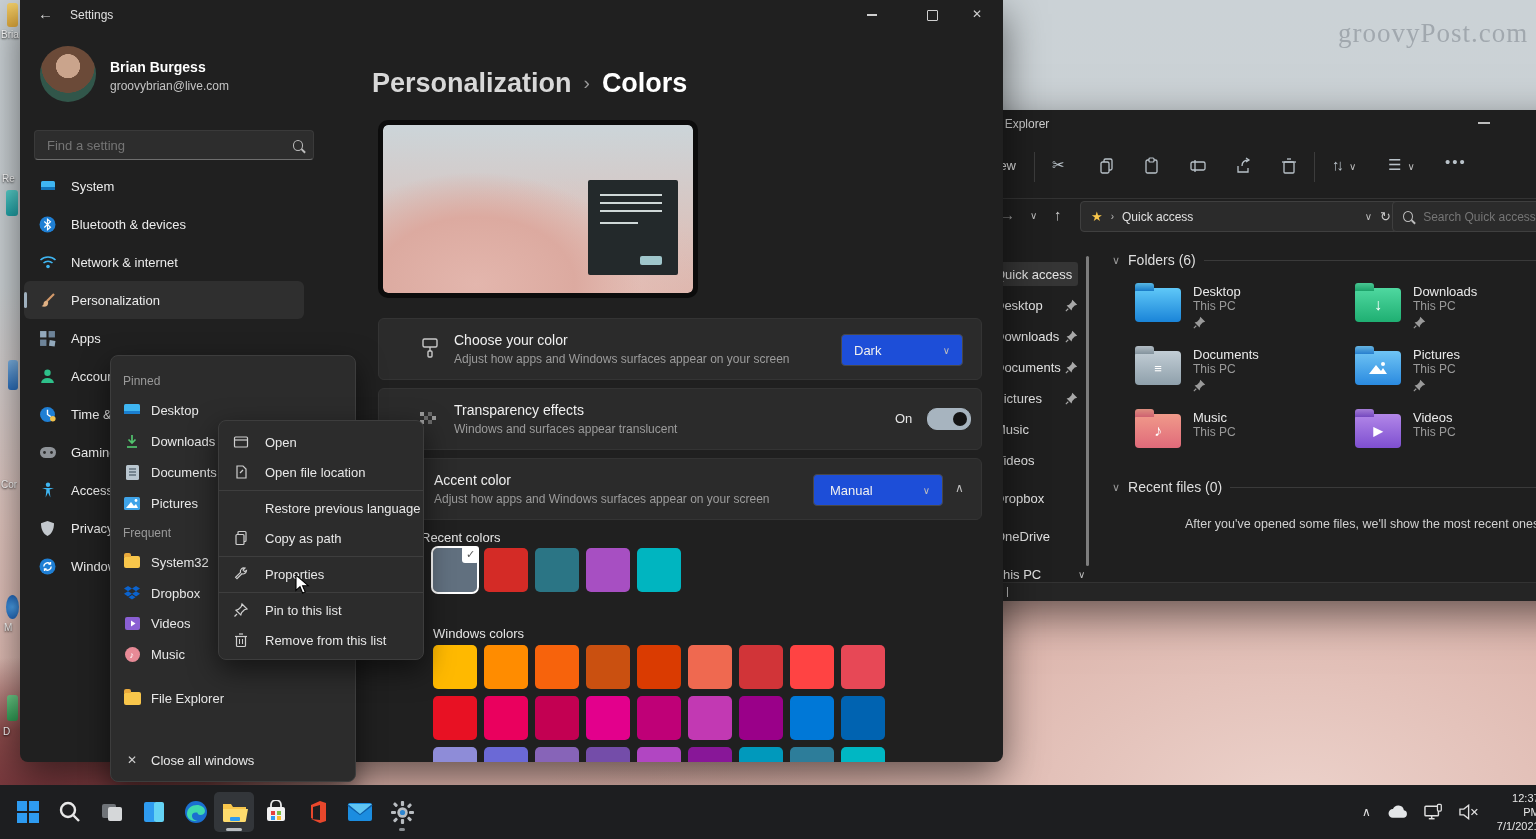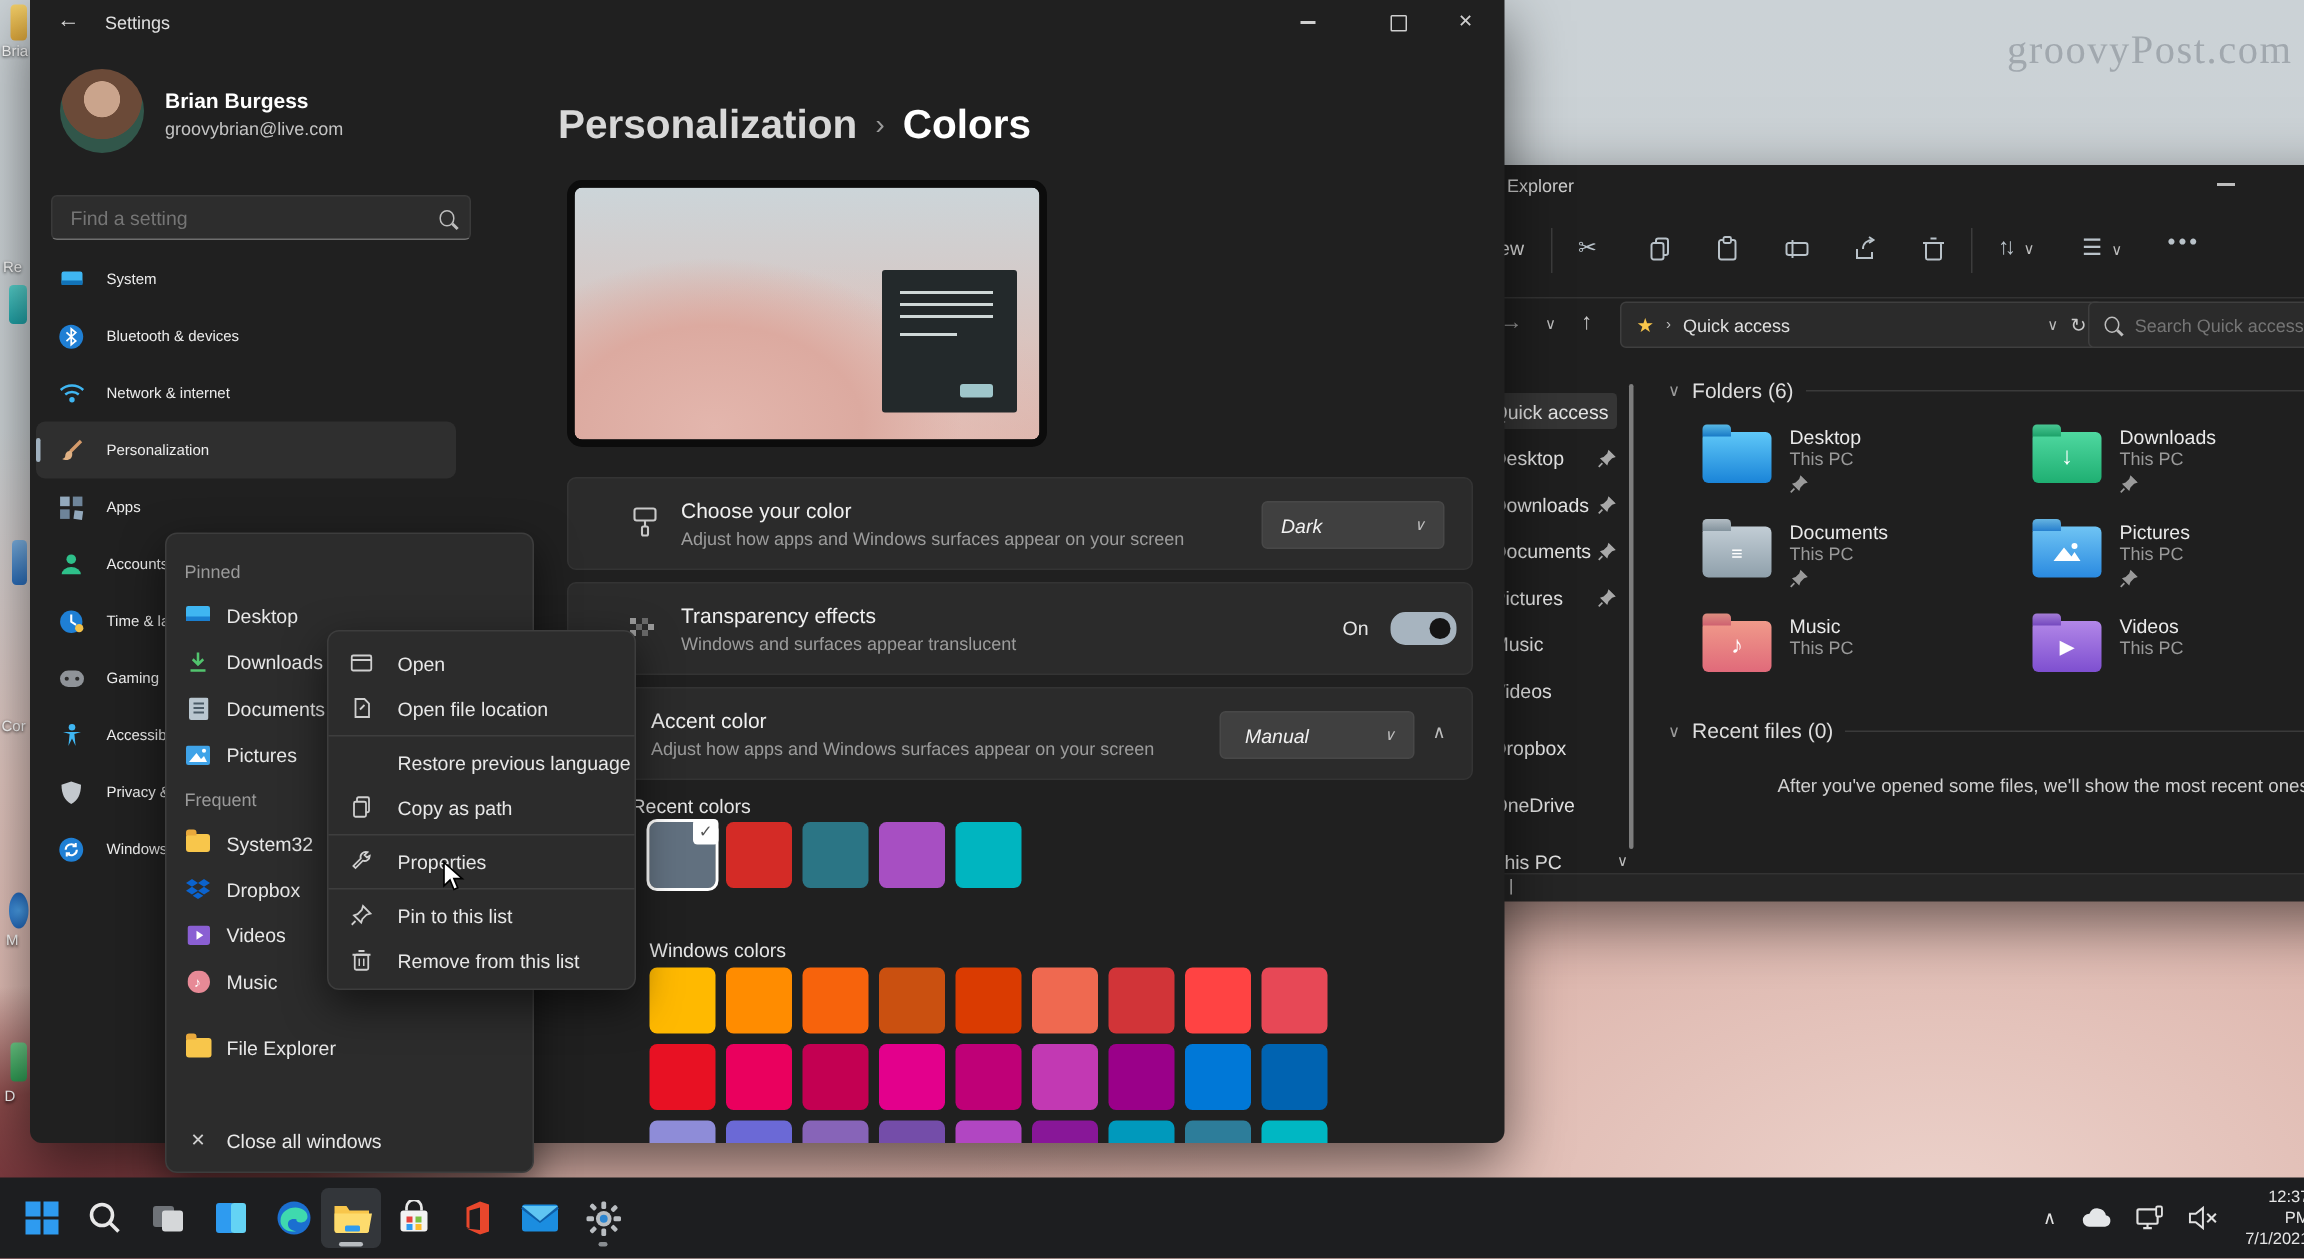--- a/index.html
+++ b/index.html
@@ -45,31 +45,31 @@
   .f-videos{background:linear-gradient(180deg,#b287e8,#7e4fd0);}
   .fglyph{color:#fff;font-size:16px;font-weight:bold;}
   .pin-svg{width:13px;height:13px;}
   
   .st-title{font-size:12px;color:#e0e0e0;}
   .wc-btn{width:14px;height:14px;display:flex;align-items:center;justify-content:center;color:#cfcfcf;font-size:12px;}
   .avatar{width:56px;height:56px;border-radius:50%;background:radial-gradient(circle at 50% 36%,#caa48c 0 26%,#6b4a38 27% 58%,#31564a 59% 100%);}
   .searchbox{background:#2d2d2d;border:1px solid #3a3a3a;border-bottom:1px solid #6e6e6e;border-radius:4px;display:flex;align-items:center;}
   .mag{width:9px;height:9px;border:1.5px solid #bdbdbd;border-radius:50%;position:relative;}
   .mag::after{content:"";position:absolute;width:5px;height:1.5px;background:#bdbdbd;transform:rotate(45deg);left:7px;top:9px;}
-  .nav-item{height:38px;display:flex;align-items:center;gap:14px;padding-left:14px;border-radius:6px;position:relative;font-size:10px;color:#ececec;}
+  .nav-item{height:38px;display:flex;align-items:center;gap:14px;padding-left:14px;border-radius:6px;position:relative;font-size:13px;color:#ececec;}
   .nav-item.sel{background:#2f2f2f;}
   .nav-item.sel::before{content:"";position:absolute;left:0;top:11px;width:3px;height:16px;border-radius:2px;background:#9fb0be;}
   .nic{width:19px;height:19px;display:flex;align-items:center;justify-content:center;flex:none;}
   .crumb{font-size:27px;font-weight:600;color:#d8d8d8;}
   .crumb b{color:#ffffff;}
   .crumb .sep{font-size:19px;color:#9a9a9a;font-weight:400;padding:0 12px;vertical-align:3px;}
   .card{position:absolute;left:358px;width:602px;height:60px;background:#2b2b2b;border:1px solid #343434;border-radius:6px;}
   .card .t{position:absolute;left:75px;top:13px;font-size:14px;color:#f0f0f0;}
   .card .s{position:absolute;left:75px;top:33px;font-size:12px;color:#9c9c9c;}
-  .drop{position:absolute;background:#404040;border:1px solid #484848;border-radius:4px;height:30px;display:flex;align-items:center;justify-content:space-between;padding:0 12px;font-size:13px;color:#f0f0f0;font-style:italic;}
+  .drop{position:absolute;background:#1d4ed8;border:1px solid #484848;border-radius:4px;height:30px;display:flex;align-items:center;justify-content:space-between;padding:0 12px;font-size:13px;color:#f0f0f0;}
   .chev{color:#bdbdbd;font-size:10px;}
   .toggle{position:absolute;width:42px;height:20px;border-radius:10px;background:#a7b4bf;border:1px solid #a7b4bf;}
   .toggle::after{content:"";position:absolute;right:3px;top:3px;width:14px;height:14px;border-radius:50%;background:#151515;}
   .seclabel{font-size:13px;color:#e6e6e6;}
   .swrow{display:flex;gap:7px;}
   .sw{width:44px;height:44px;border-radius:5px;position:relative;}
   .sw.sel{outline:2px solid #fff;outline-offset:0;}
   .sw.sel::after{content:"✓";position:absolute;right:-2px;top:-2px;width:17px;height:17px;background:#fff;border-radius:3px;color:#555;font-size:11px;display:flex;align-items:center;justify-content:center;}
   .wcgrid{display:grid;grid-template-columns:repeat(9,44px);gap:7px;}
   .wc{width:44px;height:44px;border-radius:5px;}

